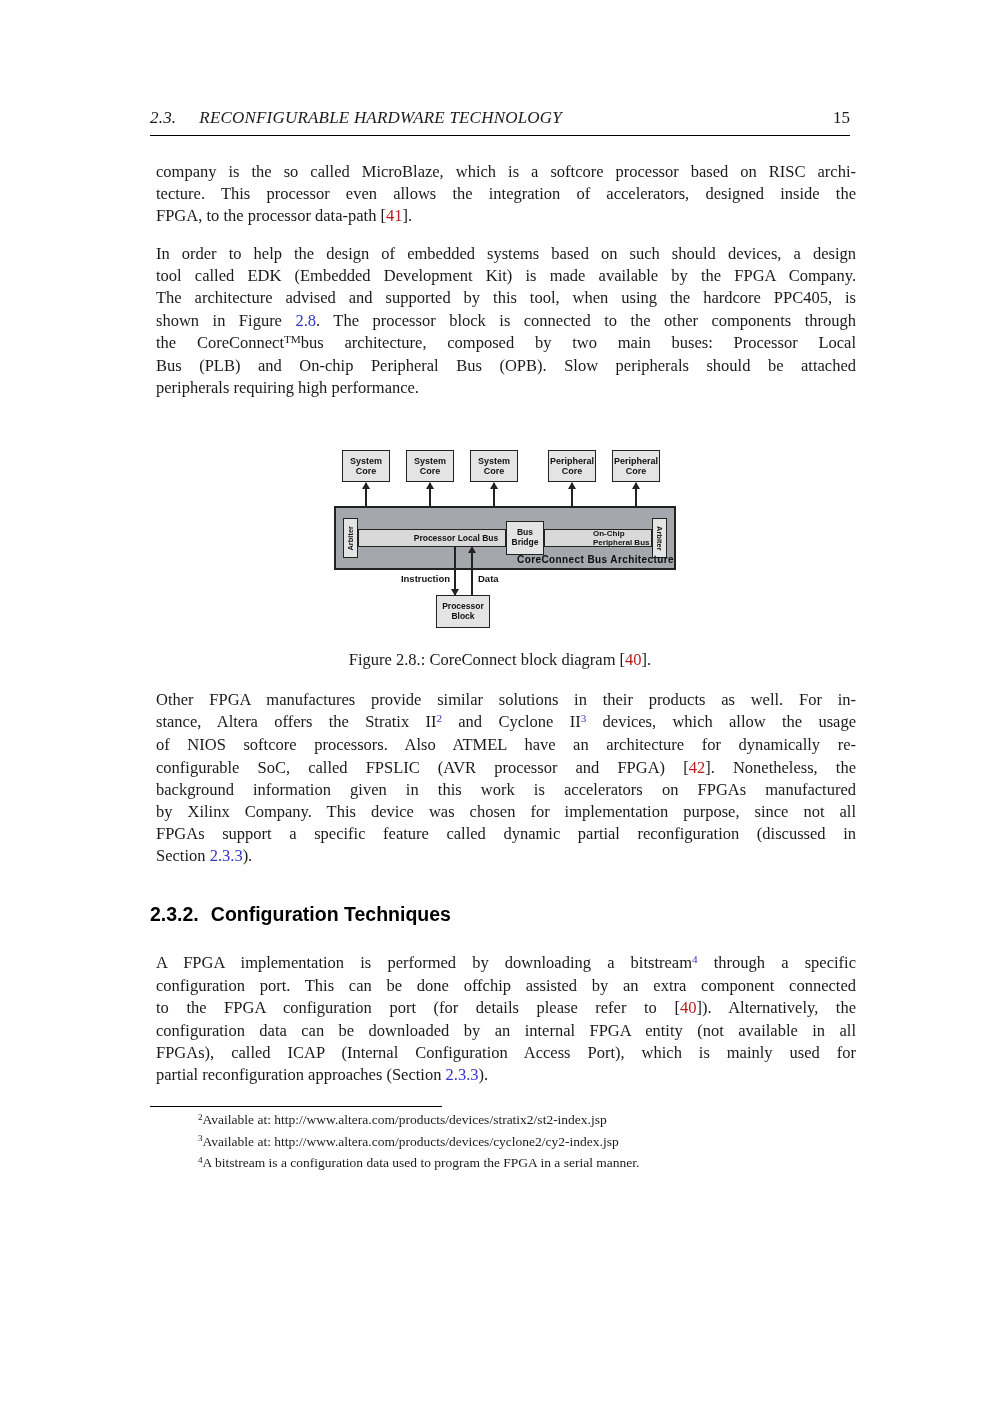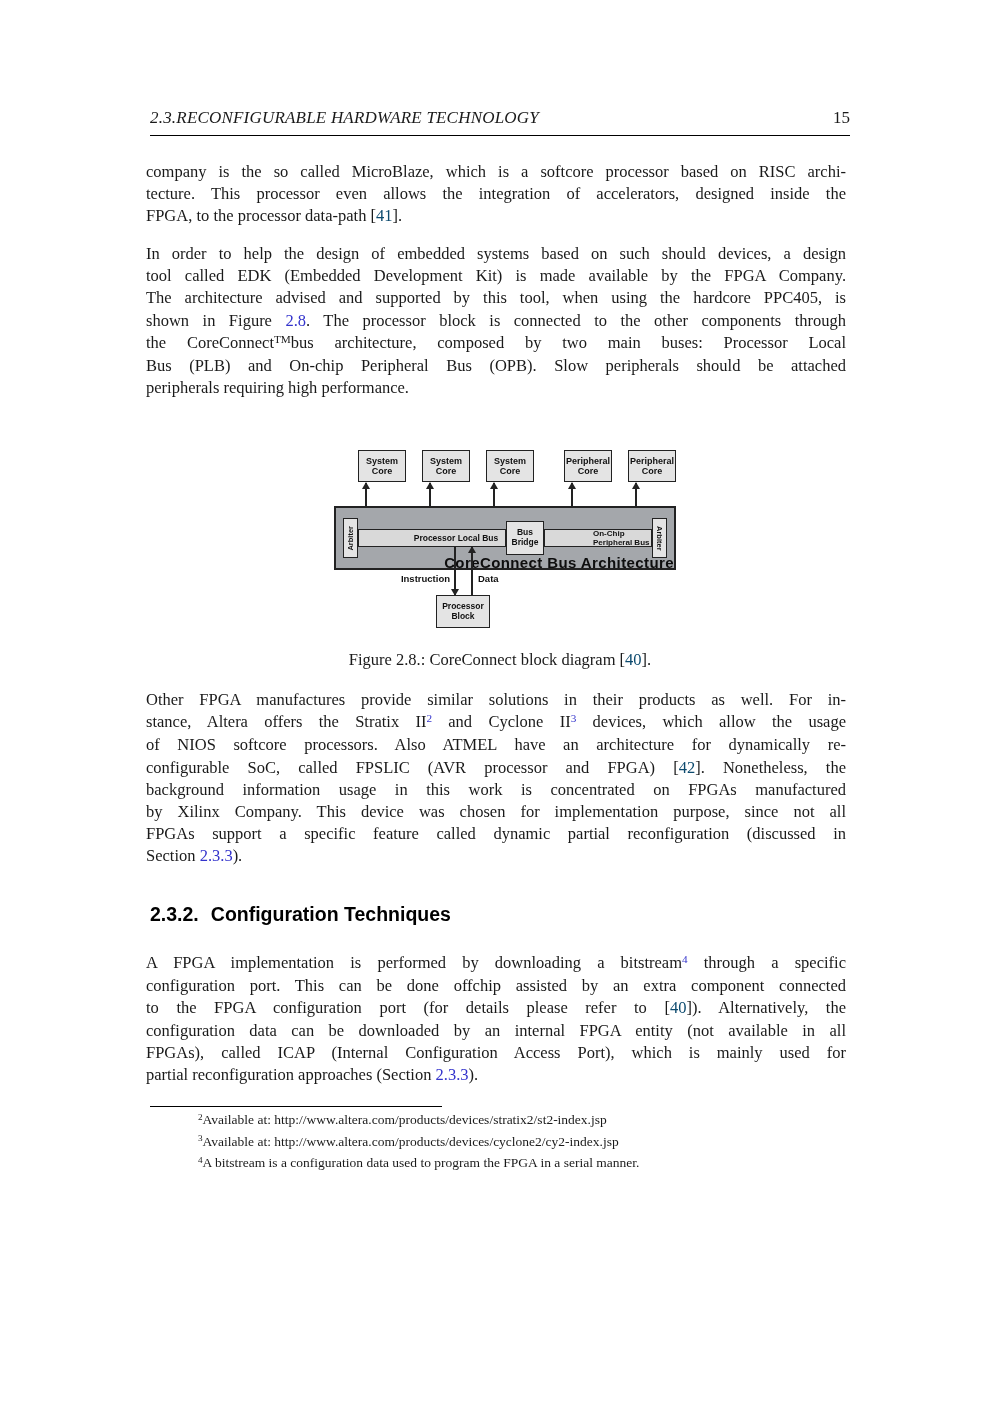--- a/index.html
+++ b/index.html
@@ -4,28 +4,28 @@
 <style>
   html,body{margin:0;padding:0;background:#ffffff;}
   #page{position:relative;width:1000px;height:1414px;background:#ffffff;overflow:hidden;
         font-family:"Liberation Serif",serif;color:#1a1a1a;}
 
   
   .header-row{position:absolute;left:150px;top:108px;width:700px;display:flex;
               justify-content:space-between;align-items:baseline;
               font-size:17px;}
   .header-left{font-style:italic;letter-spacing:0.2px;}
-  .header-sec{margin-right:0;text-align:center;}
+  .header-sec{margin-right:23px;text-align:center;}
   .header-rule{position:absolute;left:150px;top:135px;width:700px;border-top:1.6px solid #000;}
 
   
-  .para{position:absolute;left:146px;width:700px;font-size:16.5px;line-height:22.2px;}
+  .para{position:absolute;left:156px;width:700px;font-size:16.5px;line-height:22.2px;}
   .para .tline{text-align:justify;text-align-last:justify;}
   .para .tline.last{text-align-last:left;}
-  .g{color:#0c4a6e;}
+  .g{color:#b91c1c;}
   .b{color:#3333cc;}
   .s{font-size:68%;position:relative;top:-0.45em;}
   .sb{font-size:68%;position:relative;top:-0.45em;color:#3333cc;}
 
   
   .sec-heading{position:absolute;left:150px;top:903px;width:700px;
                font-family:"Liberation Sans",sans-serif;font-weight:bold;font-size:19.5px;color:#000;}
   .sec-heading .num{margin-right:12px;}
 
   
@@ -36,33 +36,33 @@
   .foot-rule{position:absolute;left:150px;top:1106px;width:292px;border-top:1.2px solid #000;}
   .footnotes{position:absolute;left:150px;top:1110px;width:700px;font-size:13.5px;line-height:19.5px;}
   .footnotes .tline{text-align:left;text-align-last:left;margin-left:48px;}
 
   
   #diagram{position:absolute;left:334px;top:448px;width:346px;height:185px;
            font-family:"Liberation Sans",sans-serif;color:#111;}
   .dbox{position:absolute;box-sizing:border-box;background:#e4e4e4;border:1.6px solid #222;
         display:flex;align-items:center;justify-content:center;text-align:center;
         font-weight:bold;line-height:1.12;}
-  .topbox{top:2px;width:48px;height:32px;font-size:9px;margin-left:16px;}
+  .topbox{top:2px;width:48px;height:32px;font-size:9px;}
   .graybox{position:absolute;box-sizing:border-box;left:0;top:58px;width:342px;height:64px;
            background:#a4a7ab;border:2px solid #222;}
   .busbar{position:absolute;box-sizing:border-box;background:#d9d9d9;border:1.5px solid #222;
           display:flex;align-items:center;justify-content:center;
           font-weight:bold;font-size:8.5px;top:81px;height:18px;padding-left:48px;}
   .arbiter{position:absolute;box-sizing:border-box;top:70px;width:15px;height:40px;
            background:#e4e4e4;border:1.5px solid #222;display:flex;align-items:center;justify-content:center;
            font-weight:bold;font-size:7.5px;}
   .arb-left span{writing-mode:vertical-rl;transform:rotate(180deg);}
   .arb-right span{writing-mode:vertical-rl;}
   .bridge{left:172px;top:73px;width:38px;height:34px;font-size:8.5px;}
-  .cc-label{position:absolute;right:6px;top:106px;font-weight:bold;font-size:15px;
+  .cc-label{position:absolute;right:6px;top:106px;font-weight:bold;font-size:10px;
             letter-spacing:0.4px;color:#0d0d0d;}
   .pblock{left:102px;top:147px;width:54px;height:33px;font-size:8.5px;}
 
   .varrow{position:absolute;width:2px;background:#222;}
   .varrow.up::before{content:"";position:absolute;top:-1px;left:-3px;
       border-left:4px solid transparent;border-right:4px solid transparent;border-bottom:7px solid #222;}
   .varrow.down::after{content:"";position:absolute;bottom:-1px;left:-3px;
       border-left:4px solid transparent;border-right:4px solid transparent;border-top:7px solid #222;}
   .corearrow{top:35px;height:47px;}
   .dropline{top:99px;height:48px;}
@@ -133,21 +133,21 @@
 
   <div class="caption">
       <div class="tline last"><span>Figure 2.8.: CoreConnect block diagram [</span><span class="g">40</span><span>].</span></div>
     </div>
 
   <div class="para" style="top:689px">
       <div class="tline"><span>Other FPGA manufactures provide similar solutions in their products as well. For in-</span></div>
       <div class="tline"><span>stance, Altera offers the Stratix II</span><span class="sb">2</span><span> and Cyclone II</span><span class="sb">3</span><span> devices, which allow the usage</span></div>
       <div class="tline"><span>of NIOS softcore processors. Also ATMEL have an architecture for dynamically re-</span></div>
       <div class="tline"><span>configurable SoC, called FPSLIC (AVR processor and FPGA) [</span><span class="g">42</span><span>]. Nonetheless, the</span></div>
-      <div class="tline"><span>background information usage in this work is concentrated on FPGAs manufactured</span></div>
+      <div class="tline"><span>background information given in this work is accelerators on FPGAs manufactured</span></div>
       <div class="tline"><span>by Xilinx Company. This device was chosen for implementation purpose, since not all</span></div>
       <div class="tline"><span>FPGAs support a specific feature called dynamic partial reconfiguration (discussed in</span></div>
       <div class="tline last"><span>Section </span><span class="b">2.3.3</span><span>).</span></div>
     </div>
 
   <div class="sec-heading">
     <span class="num">2.3.2.</span><span>Configuration Techniques</span>
   </div>
 
   <div class="para" style="top:952px">

